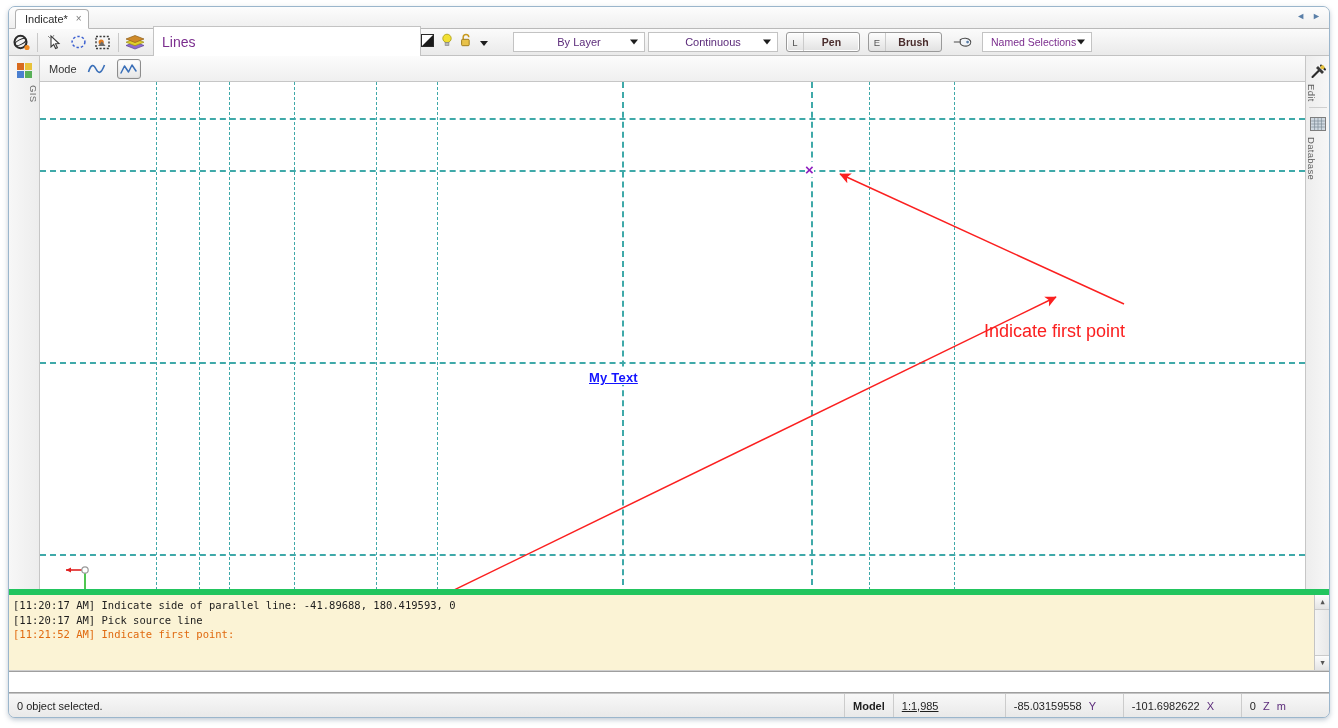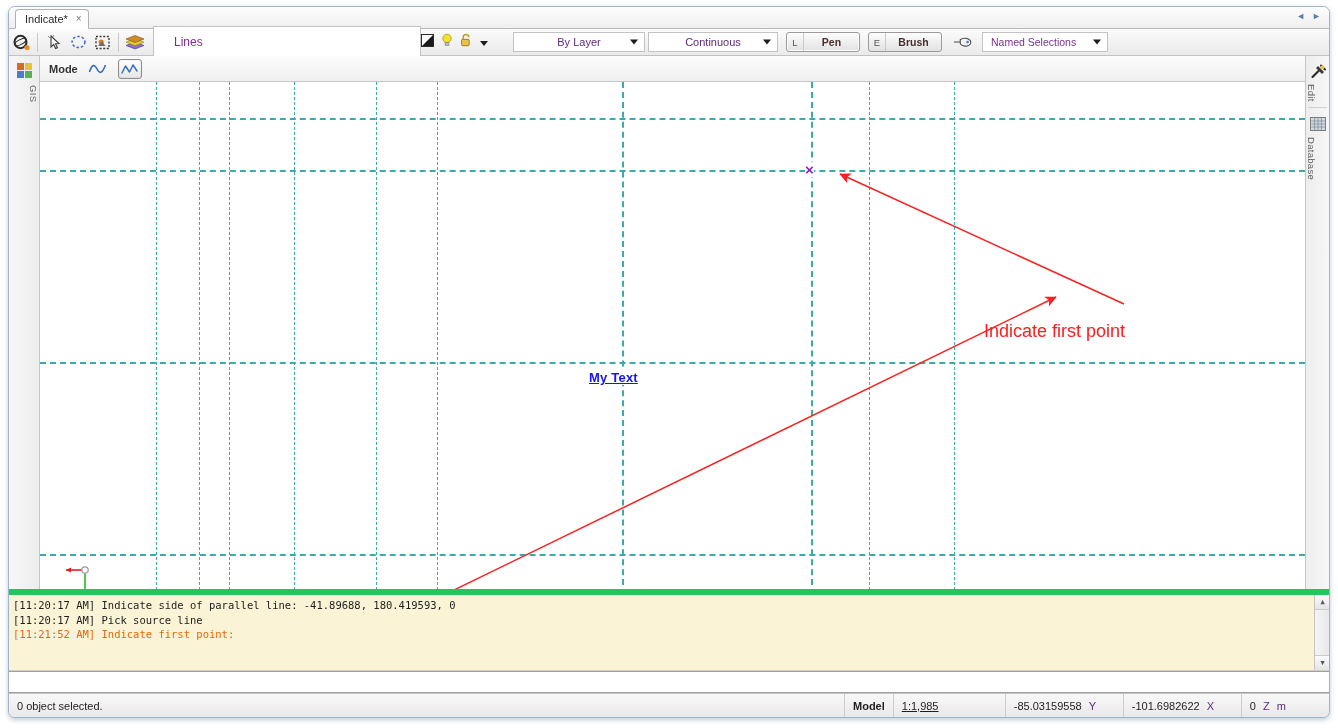--- a/index.html
+++ b/index.html
@@ -73,22 +73,22 @@
     margin: 0 1px;
   }
   .tb-icon svg { display: block; }
 
   .layer-box {
     margin-left: 6px;
     width: 268px; height: 32px;
     background: #ffffff;
     border: 1px solid #c3c3c3;
     display: flex; align-items: center;
-    padding-left: 20px;
-    font-size: 12px; color: #7b2d8e;
+    padding-left: 8px;
+    font-size: 14px; color: #7b2d8e;
   }
   .layer-icons {
     margin-left: -182px;
     display: flex; align-items: center; gap: 7px;
     position: relative; z-index: 3;
   }
   .layer-spacer { width: 182px; }
 
   .combo {
     height: 20px;
@@ -102,21 +102,21 @@
     position: absolute; right: 6px; top: 50%;
     transform: translateY(-50%);
     width: 0; height: 0;
     border-left: 4px solid transparent;
     border-right: 4px solid transparent;
     border-top: 5px solid #1d1d1d;
   }
   .combo-bylayer { width: 132px; margin-left: 24px; }
   .combo-linetype { width: 130px; margin-left: 3px; }
   .combo-named {
-    width: 126px; margin-left: 7px;
+    width: 110px; margin-left: 7px;
     justify-content: flex-start; padding-left: 8px;
     color: #7b2d8e; font-size: 10.5px; text-align: right;
   }
 
   .pen-btn, .brush-btn {
     height: 20px; width: 74px;
     margin-left: 8px;
     border: 1px solid #9a9a9a;
     border-radius: 3px;
     background: linear-gradient(#fdfdfd,#e2e2e2);
@@ -137,21 +137,21 @@
   }
   .pen-btn { box-shadow: inset 0 0 0 1px #ffffff; }
 
   
   .modebar {
     position: absolute; left: 31px; top: 49px;
     right: 8px; height: 26px;
     background: linear-gradient(#fcfcfc,#efefef);
     border-bottom: 1px solid #c6c6c6;
     display: flex; align-items: center;
-    padding-left: 9px; gap: 8px; font-weight: bold;
+    padding-left: 9px; gap: 8px;
   }
   .modebar .mode-label { font-size: 11px; color: #333; }
   .mode-btn {
     width: 24px; height: 20px;
     display: flex; align-items: center; justify-content: center;
   }
   .mode-btn.active {
     border: 1px solid #8d8d8d;
     border-radius: 3px;
     background: linear-gradient(#ffffff,#e6e6e6);

